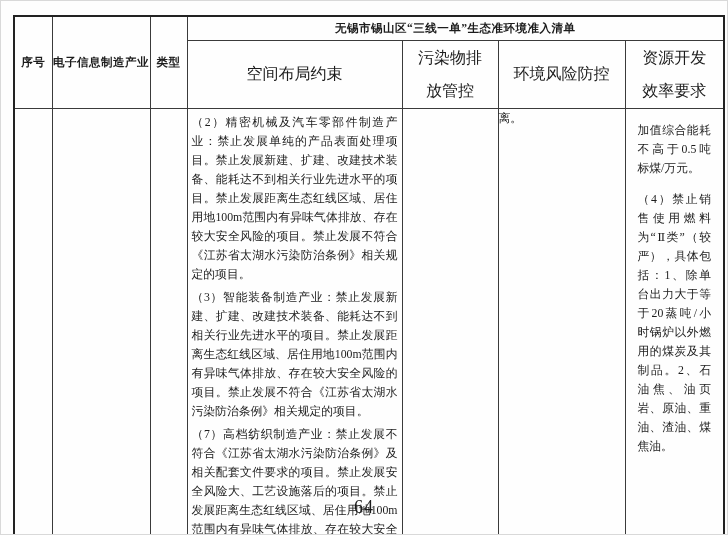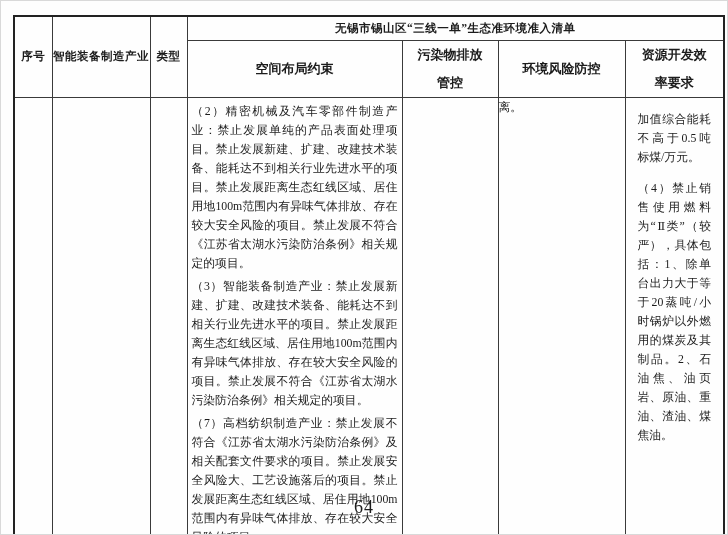--- a/index.html
+++ b/index.html
@@ -29,22 +29,22 @@
   tr.title-row th{
     height:24px;
     font-weight:bold;
     font-size:11.5px;
     text-align:center;
     vertical-align:middle;
     letter-spacing:.5px;
   }
   tr.header-row th{
     height:57px;
-    font-weight:bold;
-    font-size:13px;
+    font-weight:normal;
+    font-size:16px;
     text-align:center;
     vertical-align:middle;
     line-height:2.1;
     padding:0 10px;
   }
   th.span-head{
     font-weight:bold;
     font-size:11.5px;
     text-align:center;
     vertical-align:middle;
@@ -91,21 +91,21 @@
       <col style="width:37px">
       <col style="width:215px">
       <col style="width:96px">
       <col style="width:127px">
       <col style="width:99px">
     </colgroup>
 
     <tbody>
         <tr class="title-row">
       <th rowspan="2" class="span-head">序号</th>
-      <th rowspan="2" class="span-head">智能装备制造产业</th>
+      <th rowspan="2" class="span-head">电子信息制造产业</th>
       <th rowspan="2" class="span-head">类型</th>
       <th colspan="4">无锡市锡山区“三线一单”生态准环境准入清单</th>
     </tr>
 
     <tr class="header-row">
       <th>空间布局约束</th>
       <th>污染物排放管控</th>
       <th>环境风险防控</th>
       <th>资源开发效率要求</th>
     </tr>

